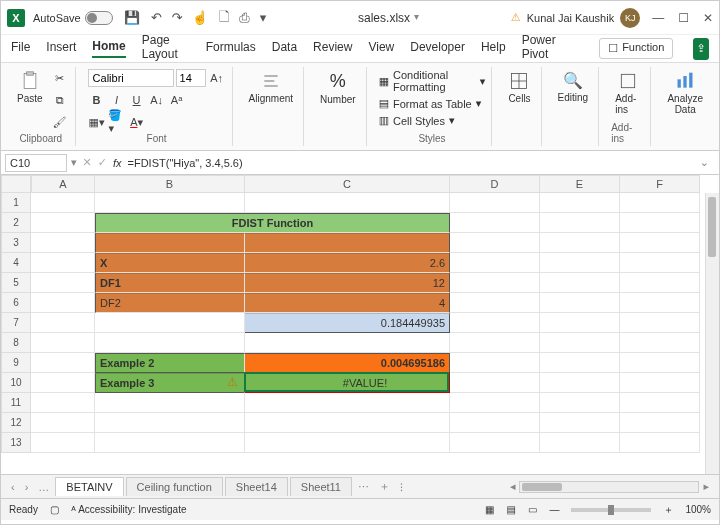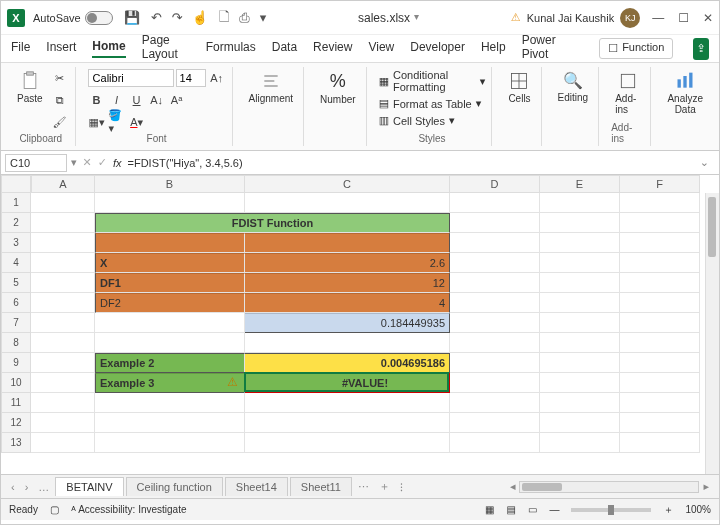--- a/index.html
+++ b/index.html
@@ -361,23 +361,23 @@
         <div class="gridcell" style="left: 64px; top: 40px; width: 150px; background: rgb(214, 125, 62); justify-content: flex-start; border-top: 1px solid rgba(0, 0, 0, 0.15); border-left: 1px solid rgb(85, 85, 85);"></div>
         <div class="gridcell" style="left: 214px; top: 40px; width: 205px; background: rgb(214, 125, 62); justify-content: flex-start; border-top: 1px solid rgba(0, 0, 0, 0.15); border-right: 1px solid rgb(85, 85, 85);"></div>
         <div class="gridcell" style="left: 64px; top: 60px; width: 150px; background: rgb(214, 125, 62); font-weight: bold; justify-content: flex-start; border-top: 1px solid rgba(0, 0, 0, 0.15); border-left: 1px solid rgb(85, 85, 85);">X</div>
         <div class="gridcell" style="left: 214px; top: 60px; width: 205px; background: rgb(214, 125, 62); justify-content: flex-end; border-top: 1px solid rgba(0, 0, 0, 0.15); border-right: 1px solid rgb(85, 85, 85);">2.6</div>
         <div class="gridcell" style="left: 64px; top: 80px; width: 150px; background: rgb(214, 125, 62); font-weight: bold; justify-content: flex-start; border-top: 1px solid rgba(0, 0, 0, 0.15); border-left: 1px solid rgb(85, 85, 85);">DF1</div>
         <div class="gridcell" style="left: 214px; top: 80px; width: 205px; background: rgb(214, 125, 62); justify-content: flex-end; border-top: 1px solid rgba(0, 0, 0, 0.15); border-right: 1px solid rgb(85, 85, 85);">12</div>
         <div class="gridcell" style="left: 64px; top: 100px; width: 150px; background: rgb(214, 125, 62); font-weight: normal; justify-content: flex-start; border-top: 1px solid rgba(0, 0, 0, 0.15); border-left: 1px solid rgb(85, 85, 85);">DF2</div>
         <div class="gridcell" style="left: 214px; top: 100px; width: 205px; background: rgb(214, 125, 62); justify-content: flex-end; border-top: 1px solid rgba(0, 0, 0, 0.15); border-right: 1px solid rgb(85, 85, 85);">4</div>
         <div class="gridcell" style="left: 214px; top: 120px; width: 205px; background: rgb(201, 217, 237); justify-content: flex-end; border-top: 1px solid rgba(0, 0, 0, 0.15); border-bottom: 1px solid rgb(85, 85, 85); border-right: 1px solid rgb(85, 85, 85);">0.184449935</div>
         <div class="gridcell" style="left: 64px; top: 160px; width: 150px; background: rgb(118, 184, 82); font-weight: bold; justify-content: flex-start; border-top: 1px solid rgb(85, 85, 85); border-bottom: 1px solid rgb(85, 85, 85); border-left: 1px solid rgb(85, 85, 85);">Example 2</div>
-        <div class="gridcell" style="left: 214px; top: 160px; width: 205px; background: #fde047; font-weight: bold; justify-content: flex-end; border-top: 1px solid rgb(85, 85, 85); border-bottom: 1px solid rgb(85, 85, 85); border-right: 1px solid rgb(85, 85, 85);">0.004695186</div>
+        <div class="gridcell" style="left: 214px; top: 160px; width: 205px; background: #f97316; font-weight: bold; justify-content: flex-end; border-top: 1px solid rgb(85, 85, 85); border-bottom: 1px solid rgb(85, 85, 85); border-right: 1px solid rgb(85, 85, 85);">0.004695186</div>
         <div class="gridcell" style="left: 64px; top: 180px; width: 150px; background: rgb(118, 184, 82); font-weight: bold; justify-content: flex-start; border-top: 1px solid rgba(0, 0, 0, 0.15); border-bottom: 1px solid rgb(85, 85, 85); border-left: 1px solid rgb(85, 85, 85);">Example 3</div>
-        <div class="gridcell" style="left: 214px; top: 180px; width: 205px; background: rgb(118, 184, 82); font-weight: bold; justify-content: center; border-top: 1px solid rgba(0, 0, 0, 0.15); border-bottom: 1px solid rgb(85, 85, 85); border-right: 1px solid rgb(85, 85, 85); outline: rgb(204, 0, 0) solid 1px; outline-offset: -1px; padding-left: 40px;">#VALUE!</div>
+        <div class="gridcell" style="left: 214px; top: 180px; width: 205px; background: rgb(118, 184, 82); font-weight: normal; justify-content: center; border-top: 1px solid rgba(0, 0, 0, 0.15); border-bottom: 1px solid rgb(85, 85, 85); border-right: 1px solid rgb(85, 85, 85); outline: rgb(204, 0, 0) solid 1px; outline-offset: -1px; padding-left: 40px;">#VALUE!</div>
         <div class="errflag" style="left: 196px; top: 182px;">⚠</div>
         <div class="selbox" style="left: 213px; top: 179px; width: 205px; height: 20px;"></div>
       </div>
   </div>
   <div style="position:absolute;right:0;top:18px;width:14px;bottom:0;background:#f0f0f0;border-left:1px solid #ddd">
      <div style="position:absolute;top:4px;left:2px;width:8px;height:60px;background:#bbb;border-radius:2px"></div>
   </div>
 </div>
 
 <div class="sheetbar">

